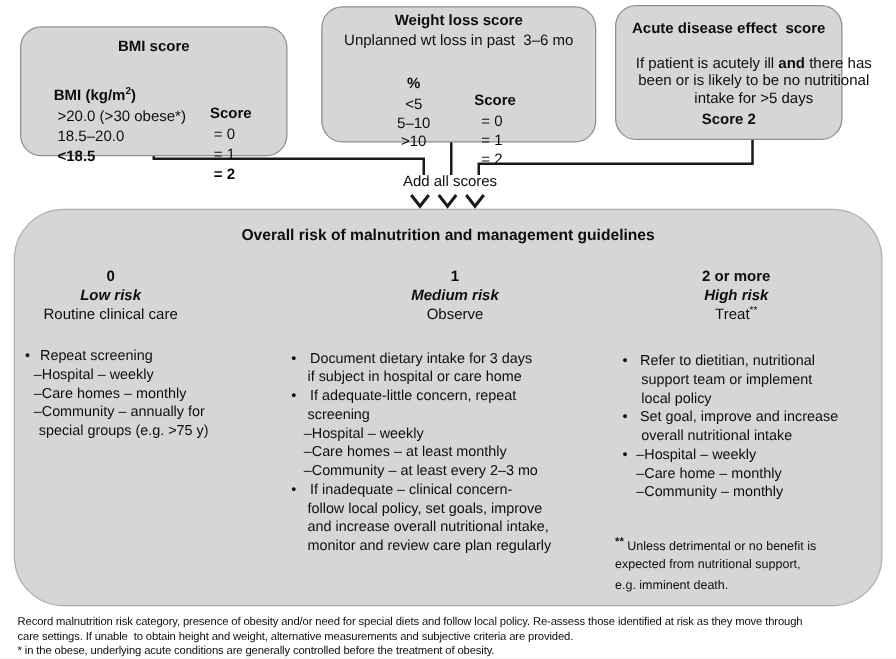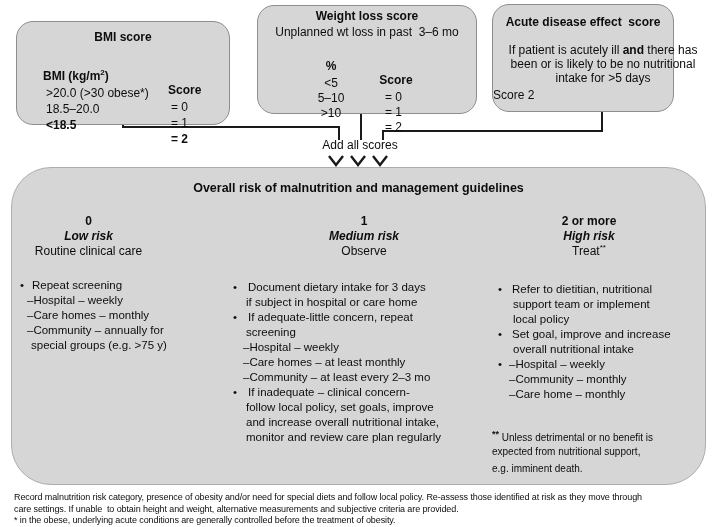--- a/index.html
+++ b/index.html
@@ -31,21 +31,21 @@
   .trow.rows .c2{left:154px;}
   .th{font-weight:bold;}
   sup{font-size:8px;vertical-align:super;line-height:0;}
   
   .wlrow{position:absolute;left:0;width:100%;height:14px;font-size:12px;white-space:pre;}
   .wlrow .pc{position:absolute;left:43px;width:60px;text-align:center;}
   .wlrow .sc{position:absolute;left:127px;}
   .wlrow .sch{position:absolute;left:110px;width:56px;text-align:center;}
   
   .acline{position:absolute;left:4px;width:212px;text-align:center;font-size:12px;white-space:pre;}
-  .acscore{position:absolute;left:0;top:83px;width:100%;font-size:12px;font-weight:normal;}
+  .acscore{position:absolute;left:0;top:83px;width:100%;text-align:center;font-size:12px;font-weight:bold;}
   b{font-weight:bold;}
   
   .wires{position:absolute;left:0;top:0;z-index:1;}
   .addscores{
     position:absolute;left:290px;top:138px;width:140px;text-align:center;
     font-size:12px;z-index:2;
   }
   
   .bigbox{
     position:absolute;left:11px;top:167px;width:695px;height:318px;
@@ -192,22 +192,22 @@
 </div>
 
 <div class="list lst3">
   <div class="ln bl"><span class="blt">•</span><span>Refer to dietitian, nutritional</span></div>
   <div class="ln cont">support team or implement</div>
   <div class="ln cont">local policy</div>
   <div class="ln bl"><span class="blt">•</span><span>Set goal, improve and increase</span></div>
   <div class="ln cont">overall nutritional intake</div>
   <div class="ln bl"><span class="blt">•</span></div>
   <div class="ln dash">–Hospital – weekly</div>
+  <div class="ln dash">–Care home – monthly</div>
   <div class="ln dash">–Community – monthly</div>
-  <div class="ln dash">–Care home – monthly</div>
 </div>
 
 <div class="footnote">
   <div><sup class="mk">**</sup><span> Unless detrimental or no benefit is</span></div>
   <div>expected from nutritional support,</div>
   <div class="l3">e.g. imminent death.</div>
 </div>
 
 <div class="caption">
   <div>Record malnutrition risk category, presence of obesity and/or need for special diets and follow local policy. Re-assess those identified at risk as they move through</div>

